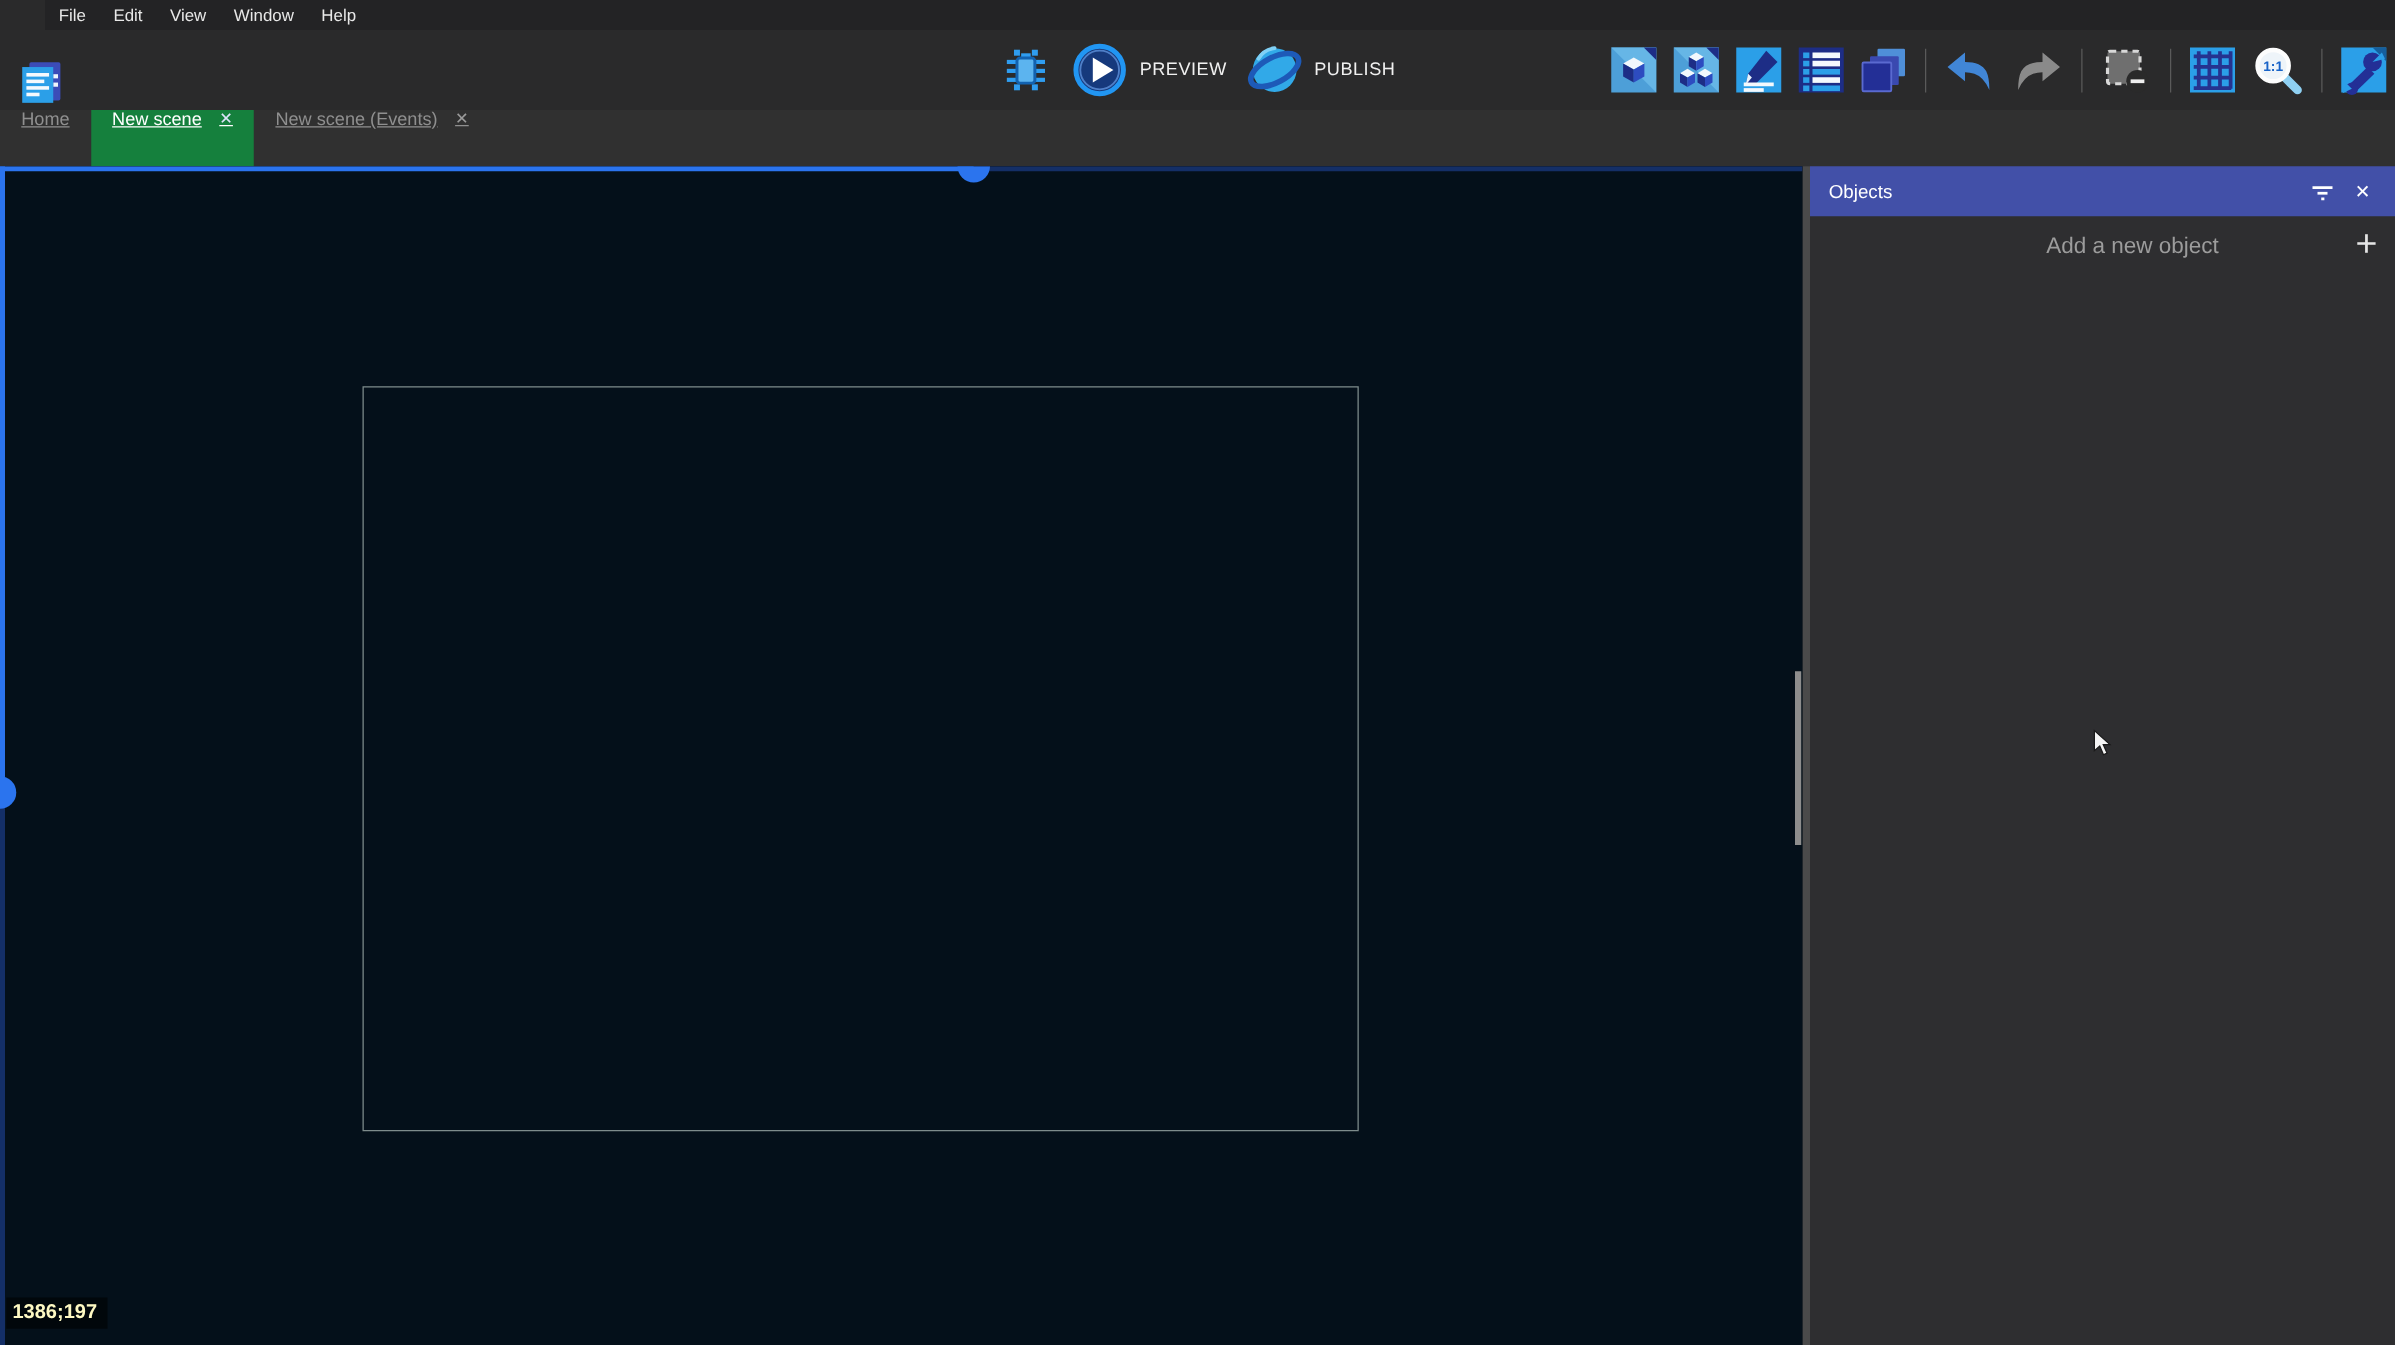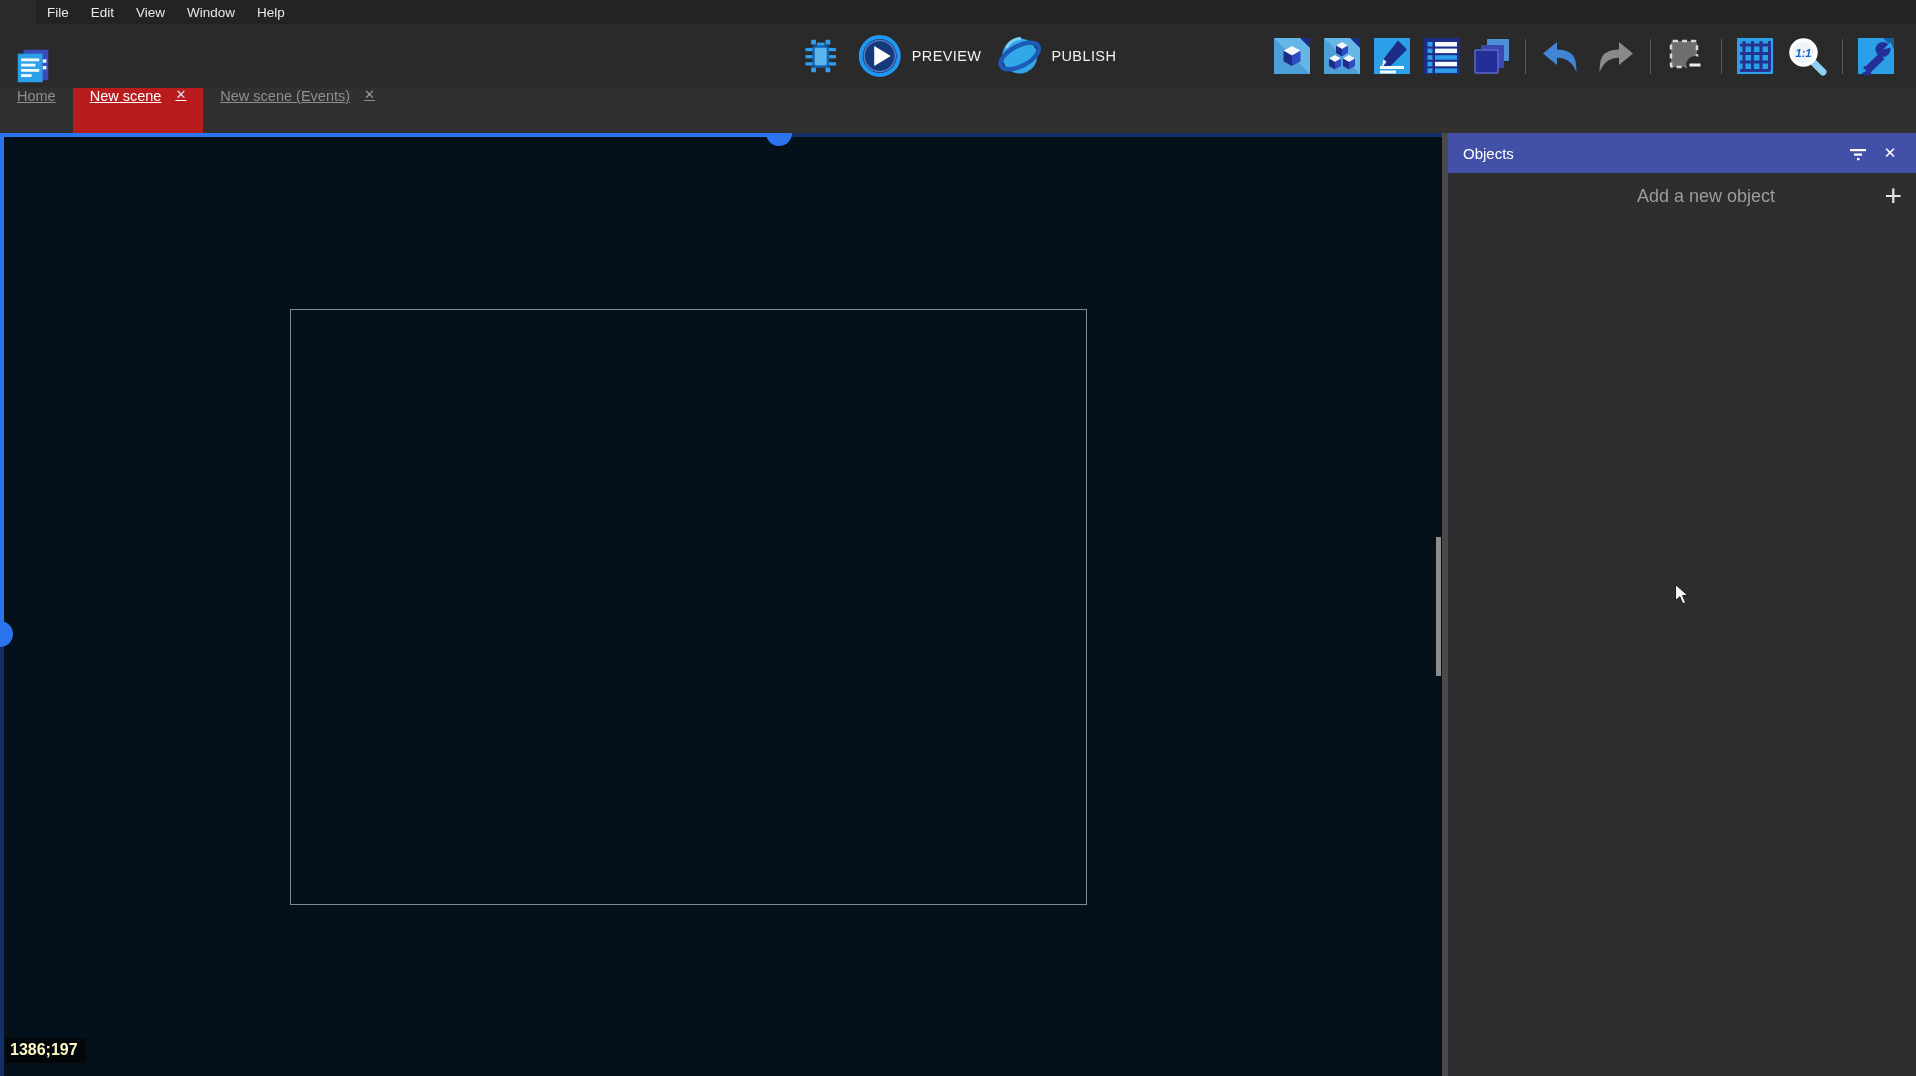--- a/index.html
+++ b/index.html
@@ -14,29 +14,29 @@
   .menu-item { padding:0 11px; height:100%; display:flex; align-items:center;
     color:#e8e8e8; font-size:13.5px; cursor:default; }
   
   .toolbar { height:64px; background:#2a2a2b; position:relative;
     display:flex; align-items:flex-end; }
   .tb-left { margin-left:13px; display:flex; align-items:center; }
   .tb-center { position:absolute; left:50%; top:50%; transform:translate(-50%,-50%);
     display:flex; align-items:center; gap:15px; }
   .tb-btn { display:flex; align-items:center; gap:9px; color:#f0f0f0;
     font-size:14.5px; letter-spacing:.4px; cursor:default; }
-  .tb-right { position:absolute; right:20px; top:50%; transform:translateY(-50%);
-    display:flex; align-items:center; gap:10px;font-style:italic; }
+  .tb-right { position:absolute; right:5px; top:50%; transform:translateY(-50%);
+    display:flex; align-items:center; gap:10px; }
   .tb-sep { width:1px; height:35px; background:#5a5a5a; margin:0 3px; }
   .icon-btn { display:flex; align-items:center; justify-content:center; }
   
   .tabbar { height:45px; background:#303030; display:flex; align-items:stretch; }
   .tab { display:flex; align-items:flex-start; gap:14px; padding:0 17px;
     font-size:14.5px; color:#8f8f8f; cursor:default;text-decoration:underline; }
-  .tab.active { background:#b91c1c; color:#ffffff; }
+  .tab.active { background:#15803d; color:#ffffff; }
   .tab-close { font-size:13px; color:#9a9a9a; line-height:1; }
   .tab.active .tab-close { color:#dde2fa; }
   
   .workarea { position:absolute; top:133px; left:0; right:0; bottom:0; display:flex; }
   .canvas { position:relative; width:1442px; height:100%; background:#04101a;
     overflow:hidden; flex:none; }
   .scene-frame { position:absolute; left:290px; top:176px; width:797px; height:596px;
     border:1px solid #7e8c8c; }
   .scroll-top-bright { position:absolute; left:0; top:0; width:779px; height:4px; background:#2b74ee; }
   .scroll-top-dark   { position:absolute; left:779px; top:0; right:0; height:4px; background:#142f67; }

